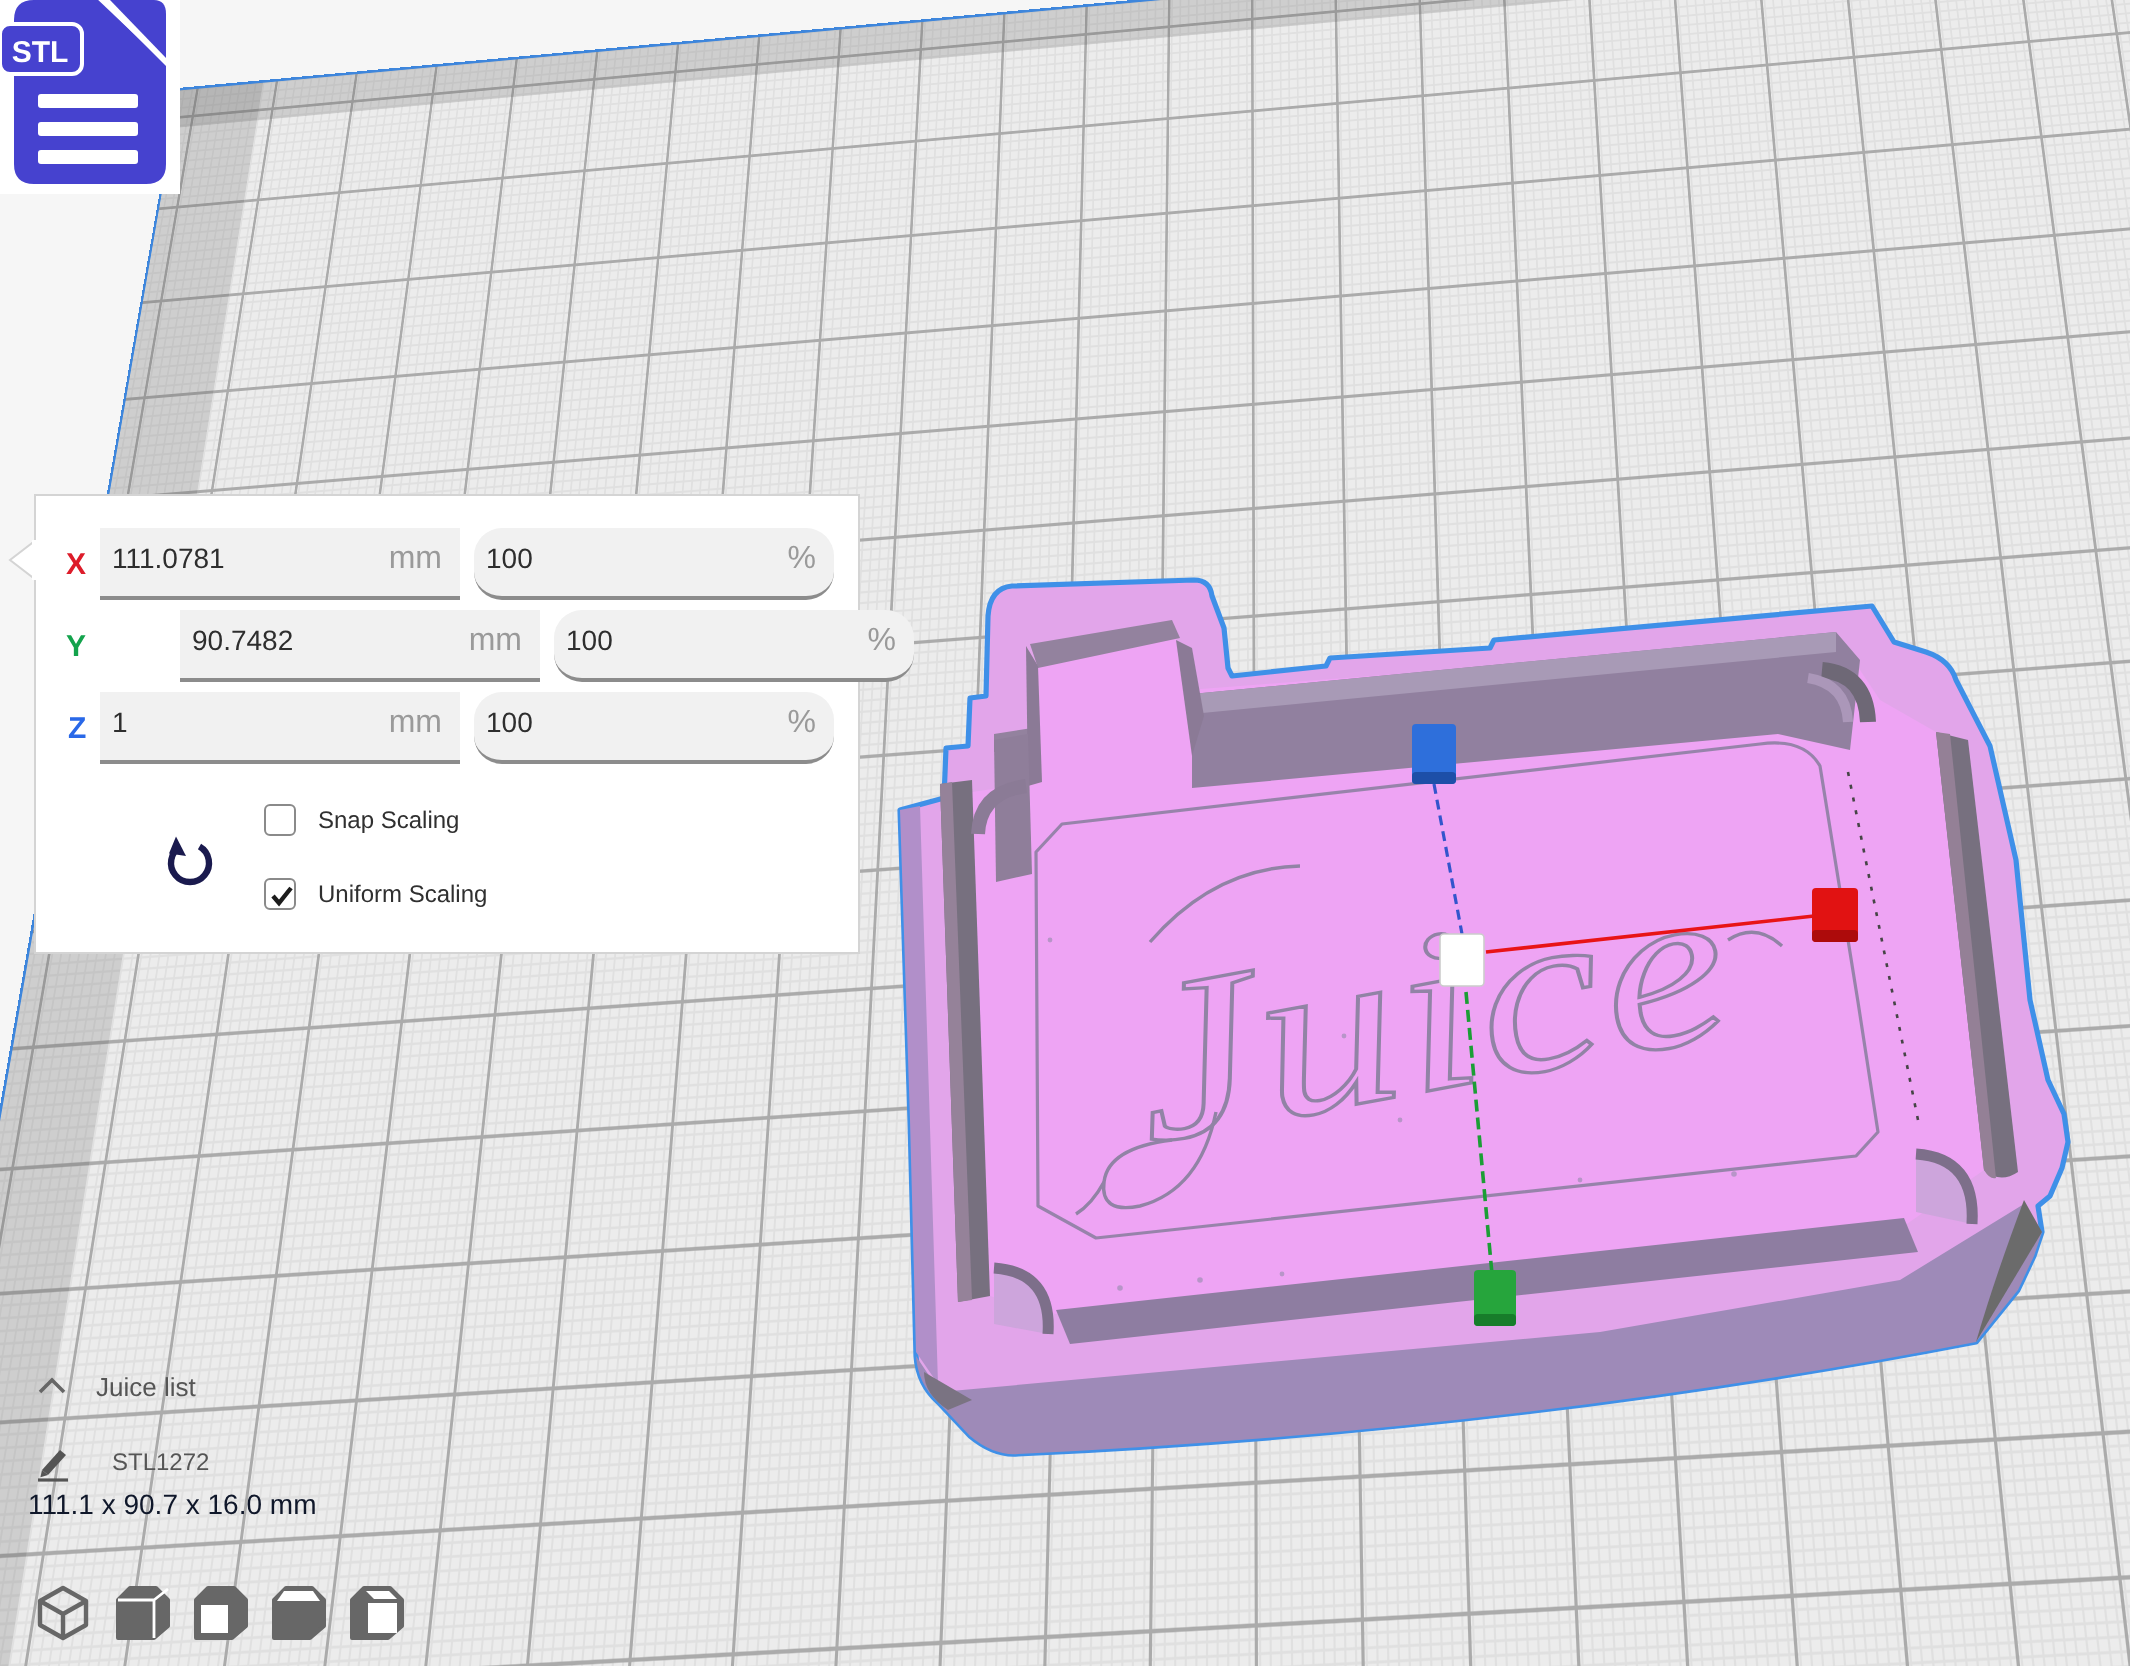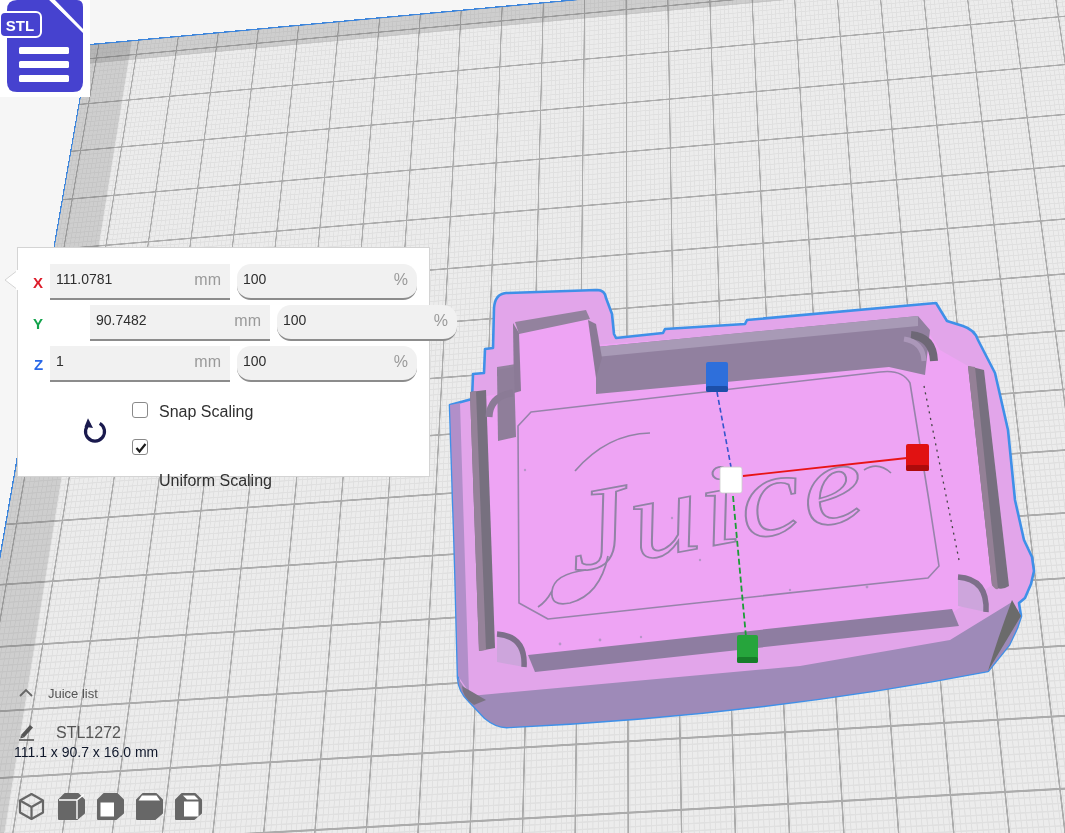--- a/index.html
+++ b/index.html
@@ -27,21 +27,21 @@
   #panel { position:absolute; left:17px; top:247px; width:413px; height:230px;
     background:#fff; border:1px solid #d4d4d4; }
   #ptail { position:absolute; left:-14px; top:22px; width:14px; height:20px; }
   .fld { position:absolute; height:36px; background:#f1f1f1; border-bottom:2px solid #8c8c8c; }
   .f1 { left:32px; width:180px; }
   .f2 { left:219px; width:180px;border-radius:14px; }
   .rx { top:16px; } .ry { top:57px;margin-left:40px; } .rz { top:98px; }
   .val { position:absolute; left:6px; top:7px; font-size:14px; color:#2e2e2e; }
   .suf { position:absolute; right:9px; top:7px; font-size:16px; color:#9a9a9a; }
   .cb { position:absolute; left:114px; width:16px; height:16px; border:1px solid #8a8a8a; border-radius:3px; background:#fff; }
-  .cblab { position:absolute; left:141px; font-size:16px; color:#303030; }
+  .cblab { position:absolute; left:141px; font-size:12px; color:#303030; }
 </style>
 </head>
 <body>
 <div id="scene">
   <div id="plate">
     <div id="bevtop"></div>
     <div id="bevleft"></div>
   </div>
 </div>
 
@@ -183,33 +183,33 @@
   <svg width="34" height="34" viewBox="0 0 34 34" style="position:absolute;left:60px;top:166px;">
     <path d="M 21.75,9.3 A 9.5,9.5 0 1 1 12.25,9.3" fill="none" stroke="#1a1a4e" stroke-width="3.2"></path>
     <path d="M 6.5,12.8 L 15,14 L 10,4.3 Z" fill="#1a1a4e"></path>
   </svg>
   <div class="cb" style="top:154px;"></div>
   <div class="cblab" style="top:155px;">Snap Scaling</div>
   <div class="cb" style="top:191px;"></div>
   <svg width="14" height="14" viewBox="0 0 14 14" style="position:absolute;left:116px;top:193px;">
     <path d="M2.5,7 L5.5,10.5 L11.5,3" fill="none" stroke="#1c1c1c" stroke-width="2.2"></path>
   </svg>
-  <div class="cblab" style="top:192px;margin-top:32px;">Uniform Scaling</div>
+  <div class="cblab" style="top:192px;">Uniform Scaling</div>
 </div>
 
 <svg width="16" height="12" viewBox="0 0 16 12" style="position:absolute;left:18px;top:687px;">
   <path d="M2,9 L8,3 L14,9" fill="none" stroke="#666" stroke-width="1.8"></path>
 </svg>
 <div style="position:absolute;left:48px;top:686px;font-size:13px;color:#555;">Juice list</div>
 <svg width="20" height="20" viewBox="0 0 20 20" style="position:absolute;left:17px;top:721px;">
   <path d="M4,14 L13,4 L16,6.5 L7,16.5 Z" fill="#555"></path>
   <path d="M4,14 L7,16.5 L3.2,17.6 Z" fill="#555"></path>
   <line x1="2" y1="19" x2="17" y2="19" stroke="#555" stroke-width="1.6"></line>
 </svg>
-<div style="position:absolute;left:56px;top:724px;font-size:16px;color:#555;">STL1272</div>
+<div style="position:absolute;left:56px;top:724px;font-size:12px;color:#555;">STL1272</div>
 <div style="position:absolute;left:14px;top:744px;font-size:14px;color:#0f172a;text-align:right;">111.1 x 90.7 x 16.0 mm</div>
 
 <svg width="230" height="36" viewBox="0 0 230 36" style="position:absolute;left:17px;top:790px;">
 
   <g transform="translate(2,3)" stroke="#676767" fill="none" stroke-width="2.2" stroke-linejoin="round">
     <path d="M12.5,1 L24,7.5 L24,19.5 L12.5,26 L1,19.5 L1,7.5 Z"></path>
     <path d="M1,7.5 L12.5,14 L24,7.5 M12.5,14 L12.5,26"></path>
   </g>
 
   <g transform="translate(41,3)" stroke="#676767" stroke-width="2" stroke-linejoin="round">

